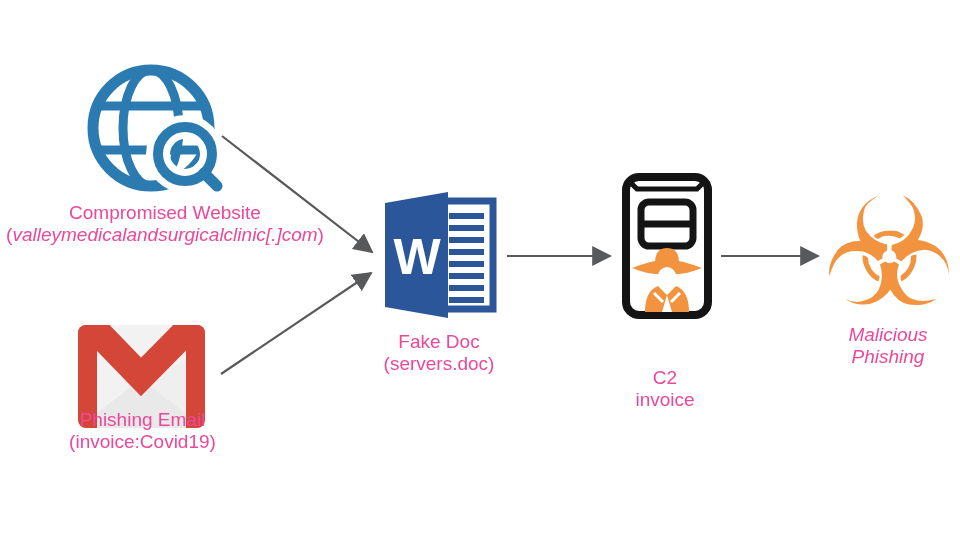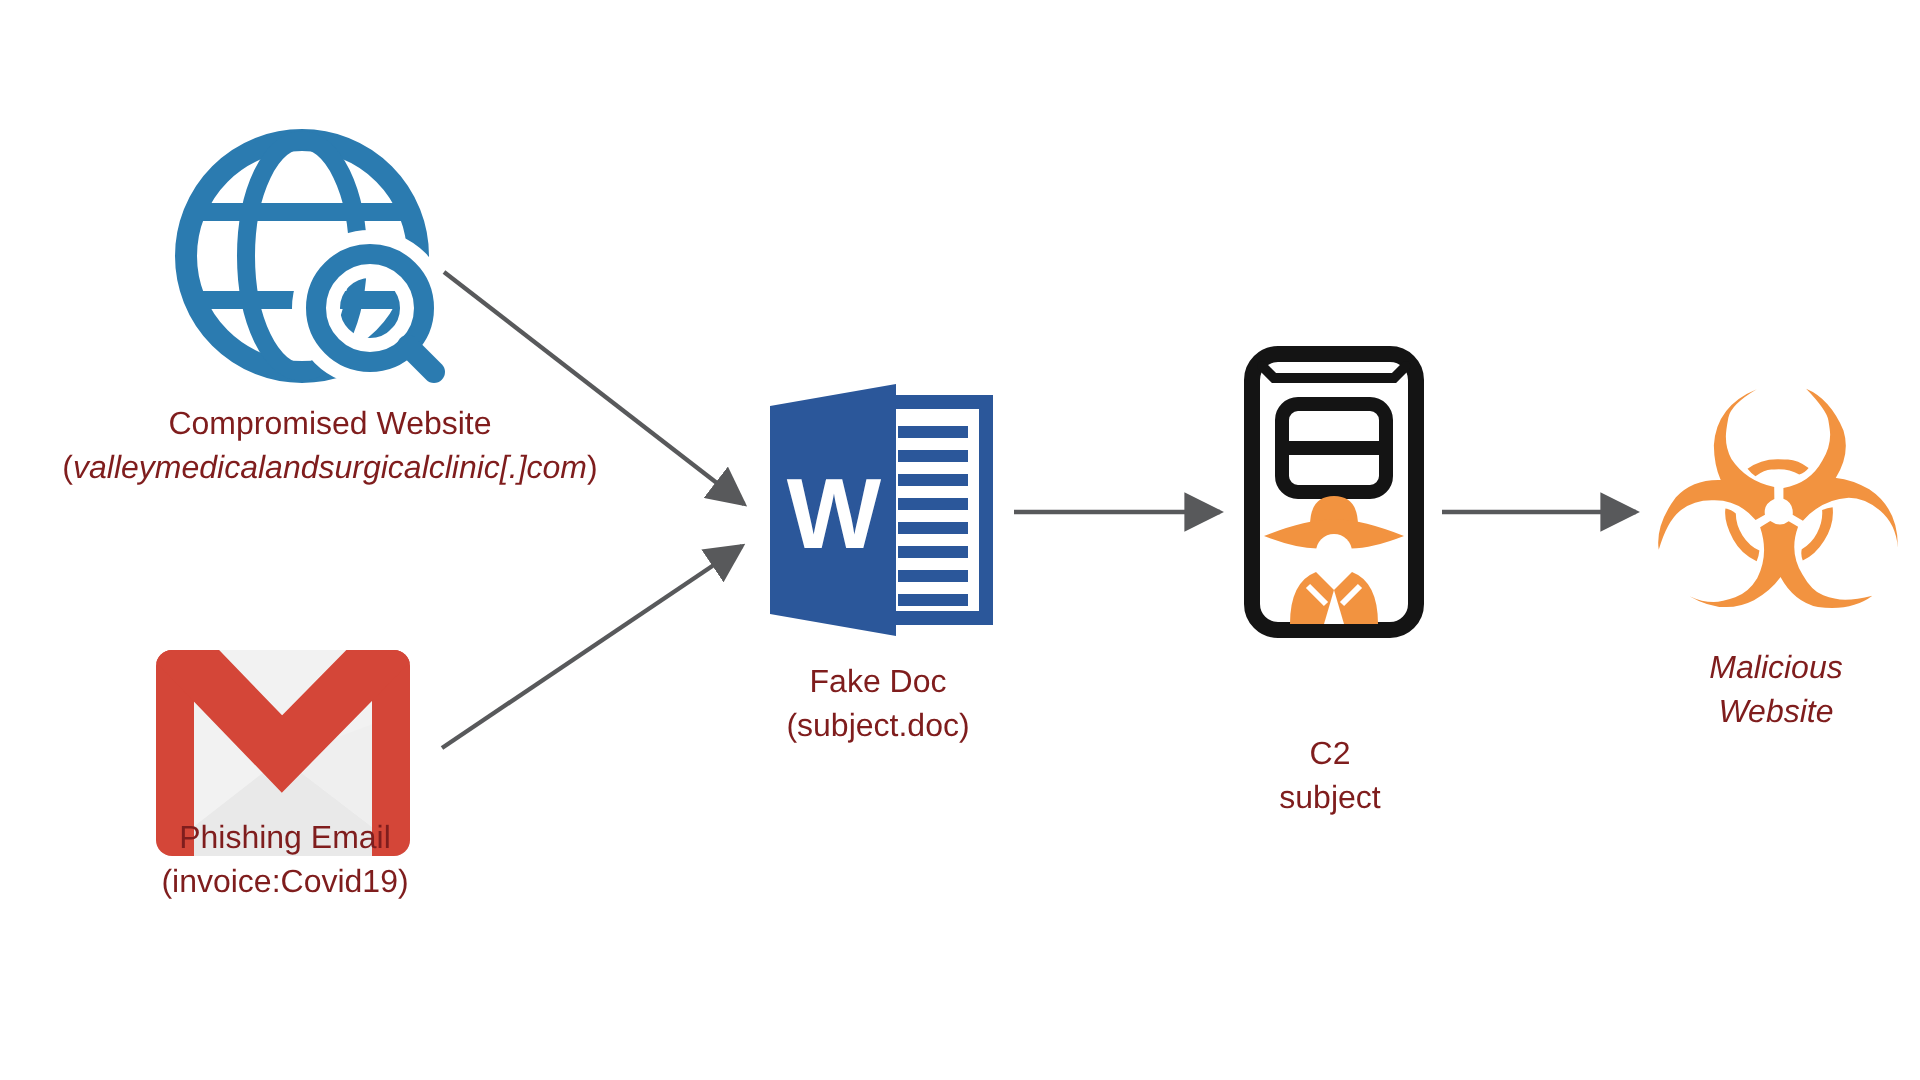--- a/index.html
+++ b/index.html
@@ -2,21 +2,21 @@
 <html><head>
 <meta charset="utf-8">
 <style>
   html,body{margin:0;padding:0;background:#fff;}
   #stage{
     position:relative;width:960px;height:540px;background:#ffffff;overflow:hidden;
     font-family:"Liberation Sans",sans-serif;color:#1b1b1b;
   }
   .abs{position:absolute;}
   .node-label{
-    position:absolute;text-align:center;font-size:16px;line-height:22px;color:#7f1d1d;
+    position:absolute;text-align:center;font-size:19px;line-height:22px;color:#ec4899;
   }
   .node-label .sub{display:block;text-align:center;}
   .it{font-style:italic;}
   #arrow-layer{position:absolute;left:0;top:0;width:960px;height:540px;}
   #biohazard-box{
     display:flex;align-items:center;justify-content:center;
     font-family:"DejaVu Sans",sans-serif;color:#F29340;
     font-size:150px;line-height:1;user-select:none;
   }
 </style>
@@ -92,21 +92,21 @@
         <rect x="64" y="81" width="35" height="6"></rect>
         <rect x="64" y="93" width="35" height="6"></rect>
         <rect x="64" y="105" width="35" height="6"></rect>
       </g>
       <polygon points="0,11 63,0 63,126 0,115" fill="#2B579A"></polygon>
       <text x="32" y="82" text-anchor="middle" font-family="Liberation Sans, sans-serif" font-weight="bold" font-size="50" fill="#ffffff">W</text>
     </svg>
   </div>
   <div class="node-label" style="left:369px;top:331px;width:140px;">
     <span>Fake Doc</span>
-    <span class="sub">(subject.doc)</span>
+    <span class="sub">(servers.doc)</span>
   </div>
 
   <div class="abs" style="left:621px;top:172px;width:92px;height:148px;">
     <svg viewBox="0 0 92 148" width="92" height="148">
       <rect x="5" y="5" width="82" height="138" rx="13" fill="#ffffff" stroke="#141414" stroke-width="8"></rect>
       <path d="M10 11 L16 17 L76 17 L82 11" fill="none" stroke="#141414" stroke-width="5" stroke-linecap="round"></path>
       <rect x="20" y="30" width="52" height="44" rx="8" fill="#ffffff" stroke="#141414" stroke-width="7"></rect>
       <line x1="21" y1="52" x2="71" y2="52" stroke="#141414" stroke-width="7"></line>
       <g>
         <path d="M34 91 Q34 76 46 76 Q58 76 58 91 Z" fill="#F29340"></path>
@@ -114,24 +114,24 @@
         <circle cx="46" cy="104" r="9" fill="#ffffff"></circle>
         <path d="M24 140 Q24 119 37 114 L46 123 L55 114 Q68 119 68 140 Z" fill="#F29340"></path>
         <polygon points="46,123 41,140 51,140" fill="#ffffff"></polygon>
         <line x1="33" y1="121" x2="42" y2="130" stroke="#ffffff" stroke-width="3"></line>
         <line x1="59" y1="121" x2="50" y2="130" stroke="#ffffff" stroke-width="3"></line>
       </g>
     </svg>
   </div>
   <div class="node-label" style="left:609px;top:323px;width:112px;margin-top:44px;">
     <span>C2</span>
-    <span class="sub">subject</span>
+    <span class="sub">invoice</span>
   </div>
 
   <div id="biohazard-box" class="abs" style="left:833px;top:190px;width:112px;height:126px;">
     <span>☣</span>
   </div>
   <div class="node-label" style="left:826px;top:324px;width:124px;font-style:italic;">
     <span>Malicious</span>
-    <span class="sub">Website</span>
+    <span class="sub">Phishing</span>
   </div>
 
 </div>
 
 </body></html>

